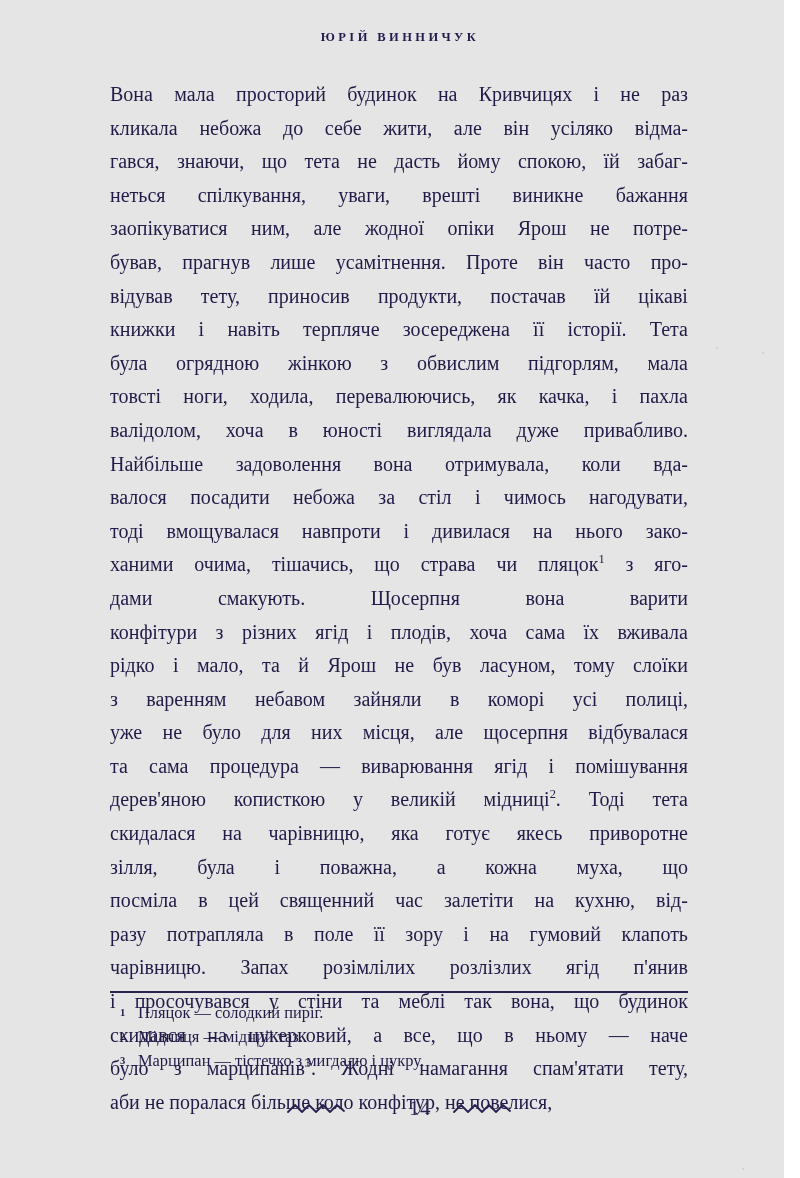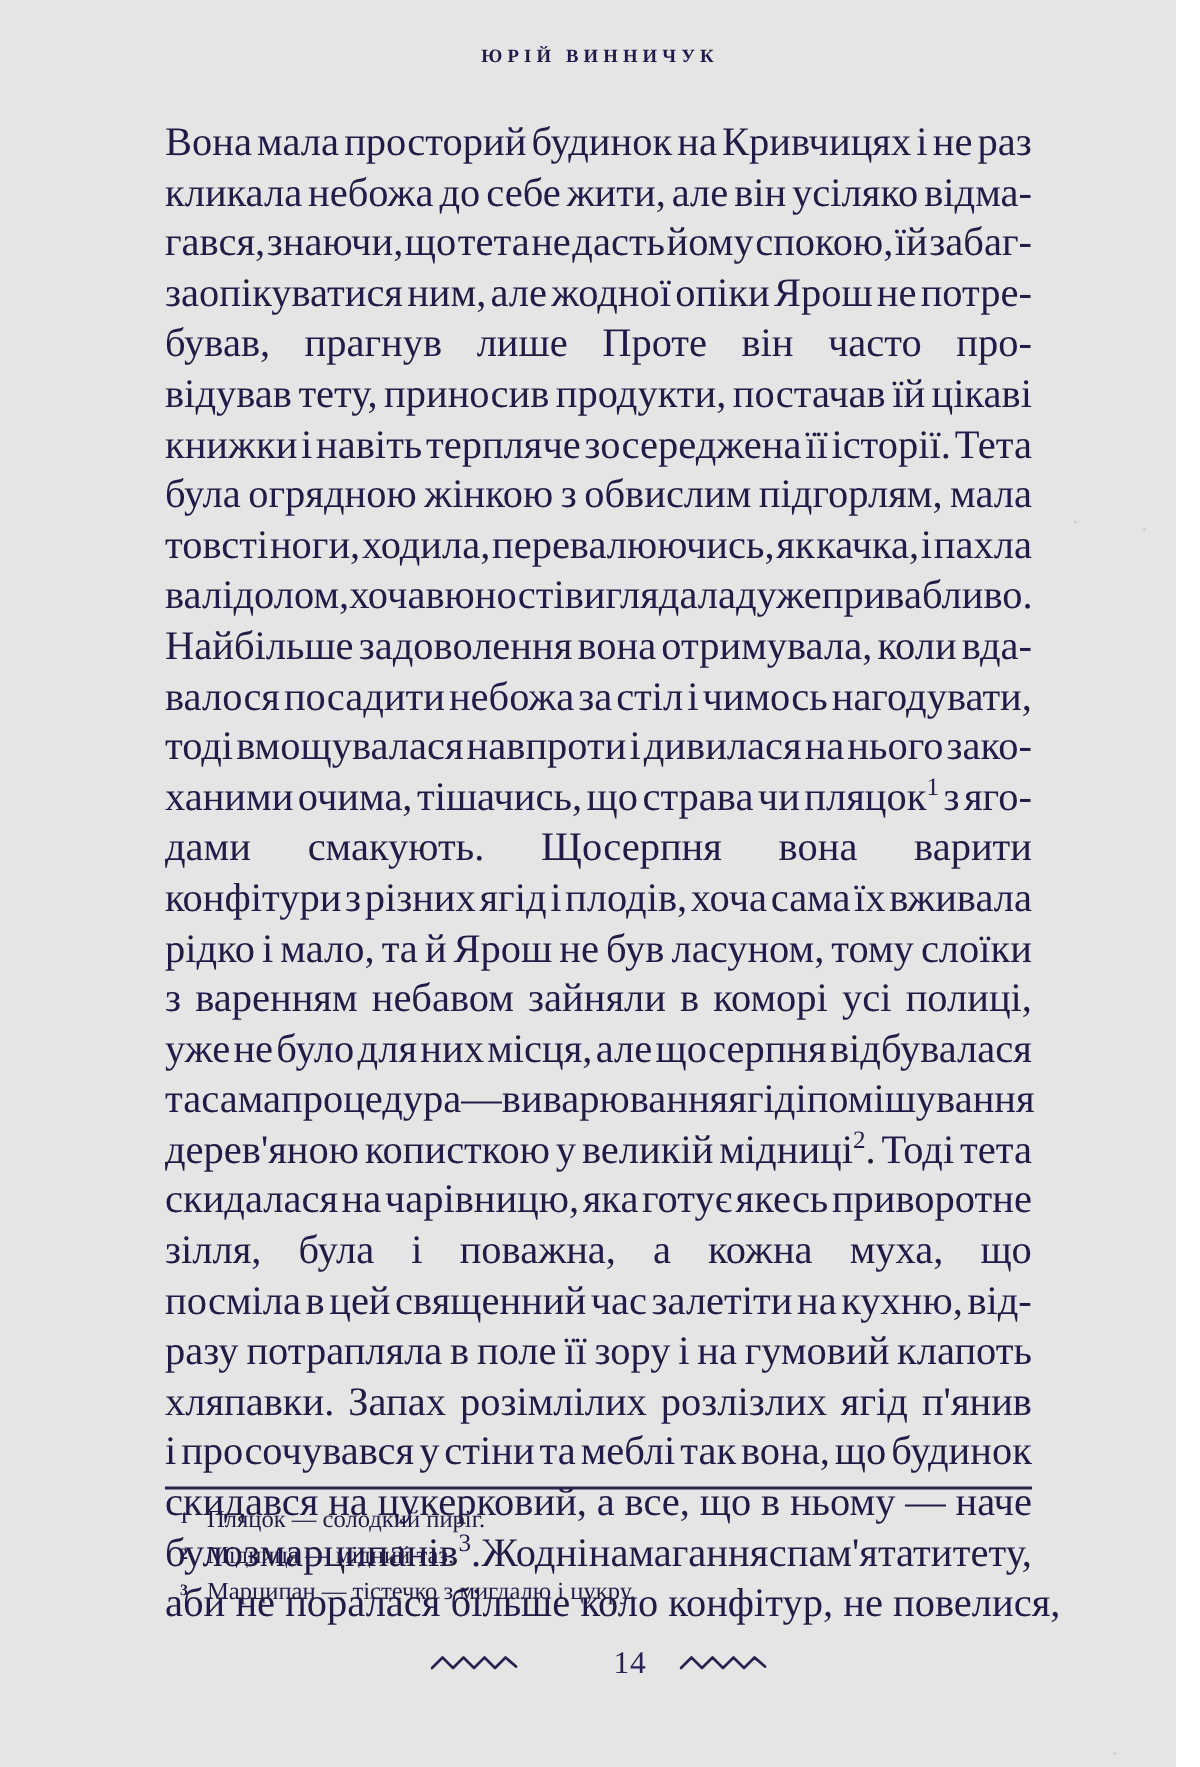--- a/index.html
+++ b/index.html
@@ -35,21 +35,21 @@
 
   
   .textblock {
     position: absolute;
     top: 78px;
     left: 110px;
     width: 578px;
   }
   .line {
     display: flex;
-    font-size: 27px;
+    font-size: 20px;
     line-height: 33.6px;
     white-space: pre;
     color: #221a47;
     letter-spacing: 0;
   }
   
   .line.just {
     justify-content: space-between;
   }
   .line.just > span.w {
@@ -129,43 +129,44 @@
 <body>
 
 <div class="page">
 
   <div class="running-head">Юрій Винничук</div>
 
   <div class="textblock" id="textblock">
       <div class="line just"><span class="w">Вона</span><span class="w">мала</span><span class="w">просторий</span><span class="w">будинок</span><span class="w">на</span><span class="w">Кривчицях</span><span class="w">і</span><span class="w">не</span><span class="w">раз</span></div>
       <div class="line just"><span class="w">кликала</span><span class="w">небожа</span><span class="w">до</span><span class="w">себе</span><span class="w">жити,</span><span class="w">але</span><span class="w">він</span><span class="w">усіляко</span><span class="w">відма-</span></div>
       <div class="line just"><span class="w">гався,</span><span class="w">знаючи,</span><span class="w">що</span><span class="w">тета</span><span class="w">не</span><span class="w">дасть</span><span class="w">йому</span><span class="w">спокою,</span><span class="w">їй</span><span class="w">забаг-</span></div>
+      <div class="line just"><span class="w">неться</span><span class="w">спілкування,</span><span class="w">уваги,</span><span class="w">врешті</span><span class="w">виникне</span><span class="w">бажання</span></div>
       <div class="line just"><span class="w">заопікуватися</span><span class="w">ним,</span><span class="w">але</span><span class="w">жодної</span><span class="w">опіки</span><span class="w">Ярош</span><span class="w">не</span><span class="w">потре-</span></div>
-      <div class="line just"><span class="w">бував,</span><span class="w">прагнув</span><span class="w">лише</span><span class="w">Проте</span><span class="w">він</span><span class="w">часто</span><span class="w">про-</span></div>
+      <div class="line just"><span class="w">бував,</span><span class="w">прагнув</span><span class="w">лише</span><span class="w">усамітнення.</span><span class="w">Проте</span><span class="w">він</span><span class="w">часто</span><span class="w">про-</span></div>
       <div class="line just"><span class="w">відував</span><span class="w">тету,</span><span class="w">приносив</span><span class="w">продукти,</span><span class="w">постачав</span><span class="w">їй</span><span class="w">цікаві</span></div>
       <div class="line just"><span class="w">книжки</span><span class="w">і</span><span class="w">навіть</span><span class="w">терпляче</span><span class="w">зосереджена</span><span class="w">її</span><span class="w">історії.</span><span class="w">Тета</span></div>
       <div class="line just"><span class="w">була</span><span class="w">огрядною</span><span class="w">жінкою</span><span class="w">з</span><span class="w">обвислим</span><span class="w">підгорлям,</span><span class="w">мала</span></div>
       <div class="line just"><span class="w">товсті</span><span class="w">ноги,</span><span class="w">ходила,</span><span class="w">перевалюючись,</span><span class="w">як</span><span class="w">качка,</span><span class="w">і</span><span class="w">пахла</span></div>
       <div class="line just"><span class="w">валідолом,</span><span class="w">хоча</span><span class="w">в</span><span class="w">юності</span><span class="w">виглядала</span><span class="w">дуже</span><span class="w">привабливо.</span></div>
       <div class="line just"><span class="w">Найбільше</span><span class="w">задоволення</span><span class="w">вона</span><span class="w">отримувала,</span><span class="w">коли</span><span class="w">вда-</span></div>
       <div class="line just"><span class="w">валося</span><span class="w">посадити</span><span class="w">небожа</span><span class="w">за</span><span class="w">стіл</span><span class="w">і</span><span class="w">чимось</span><span class="w">нагодувати,</span></div>
       <div class="line just"><span class="w">тоді</span><span class="w">вмощувалася</span><span class="w">навпроти</span><span class="w">і</span><span class="w">дивилася</span><span class="w">на</span><span class="w">нього</span><span class="w">зако-</span></div>
       <div class="line just"><span class="w">ханими</span><span class="w">очима,</span><span class="w">тішачись,</span><span class="w">що</span><span class="w">страва</span><span class="w">чи</span><span class="w">пляцок<sup>1</sup></span><span class="w">з</span><span class="w">яго-</span></div>
       <div class="line just"><span class="w">дами</span><span class="w">смакують.</span><span class="w">Щосерпня</span><span class="w">вона</span><span class="w">варити</span></div>
       <div class="line just"><span class="w">конфітури</span><span class="w">з</span><span class="w">різних</span><span class="w">ягід</span><span class="w">і</span><span class="w">плодів,</span><span class="w">хоча</span><span class="w">сама</span><span class="w">їх</span><span class="w">вживала</span></div>
       <div class="line just"><span class="w">рідко</span><span class="w">і</span><span class="w">мало,</span><span class="w">та</span><span class="w">й</span><span class="w">Ярош</span><span class="w">не</span><span class="w">був</span><span class="w">ласуном,</span><span class="w">тому</span><span class="w">слоїки</span></div>
       <div class="line just"><span class="w">з</span><span class="w">варенням</span><span class="w">небавом</span><span class="w">зайняли</span><span class="w">в</span><span class="w">коморі</span><span class="w">усі</span><span class="w">полиці,</span></div>
       <div class="line just"><span class="w">уже</span><span class="w">не</span><span class="w">було</span><span class="w">для</span><span class="w">них</span><span class="w">місця,</span><span class="w">але</span><span class="w">щосерпня</span><span class="w">відбувалася</span></div>
       <div class="line just"><span class="w">та</span><span class="w">сама</span><span class="w">процедура</span><span class="w">—</span><span class="w">виварювання</span><span class="w">ягід</span><span class="w">і</span><span class="w">помішування</span></div>
       <div class="line just"><span class="w">дерев'яною</span><span class="w">кописткою</span><span class="w">у</span><span class="w">великій</span><span class="w">мідниці<sup>2</sup>.</span><span class="w">Тоді</span><span class="w">тета</span></div>
       <div class="line just"><span class="w">скидалася</span><span class="w">на</span><span class="w">чарівницю,</span><span class="w">яка</span><span class="w">готує</span><span class="w">якесь</span><span class="w">приворотне</span></div>
       <div class="line just"><span class="w">зілля,</span><span class="w">була</span><span class="w">і</span><span class="w">поважна,</span><span class="w">а</span><span class="w">кожна</span><span class="w">муха,</span><span class="w">що</span></div>
       <div class="line just"><span class="w">посміла</span><span class="w">в</span><span class="w">цей</span><span class="w">священний</span><span class="w">час</span><span class="w">залетіти</span><span class="w">на</span><span class="w">кухню,</span><span class="w">від-</span></div>
       <div class="line just"><span class="w">разу</span><span class="w">потрапляла</span><span class="w">в</span><span class="w">поле</span><span class="w">її</span><span class="w">зору</span><span class="w">і</span><span class="w">на</span><span class="w">гумовий</span><span class="w">клапоть</span></div>
-      <div class="line just"><span class="w">хляпавки.</span><span class="w">Запах</span><span class="w">розімлілих</span><span class="w">розлізлих</span><span class="w">ягід</span><span class="w">п'янив</span></div>
+      <div class="line just"><span class="w">чарівницю.</span><span class="w">Запах</span><span class="w">розімлілих</span><span class="w">розлізлих</span><span class="w">ягід</span><span class="w">п'янив</span></div>
       <div class="line just"><span class="w">і</span><span class="w">просочувався</span><span class="w">у</span><span class="w">стіни</span><span class="w">та</span><span class="w">меблі</span><span class="w">так</span><span class="w">вона,</span><span class="w">що</span><span class="w">будинок</span></div>
       <div class="line just"><span class="w">скидався</span><span class="w">на</span><span class="w">цукерковий,</span><span class="w">а</span><span class="w">все,</span><span class="w">що</span><span class="w">в</span><span class="w">ньому</span><span class="w">—</span><span class="w">наче</span></div>
       <div class="line just"><span class="w">було</span><span class="w">з</span><span class="w">марципанів<sup>3</sup>.</span><span class="w">Жодні</span><span class="w">намагання</span><span class="w">спам'ятати</span><span class="w">тету,</span></div>
       <div class="line flush">аби не поралася більше коло конфітур, не повелися,</div>
     </div>
 
   <div class="footnote-rule"></div>
 
   <div class="footnotes" id="footnotes">
       <div class="fn"><span class="marker">1</span><span>Пляцок — солодкий пиріг.</span></div>

